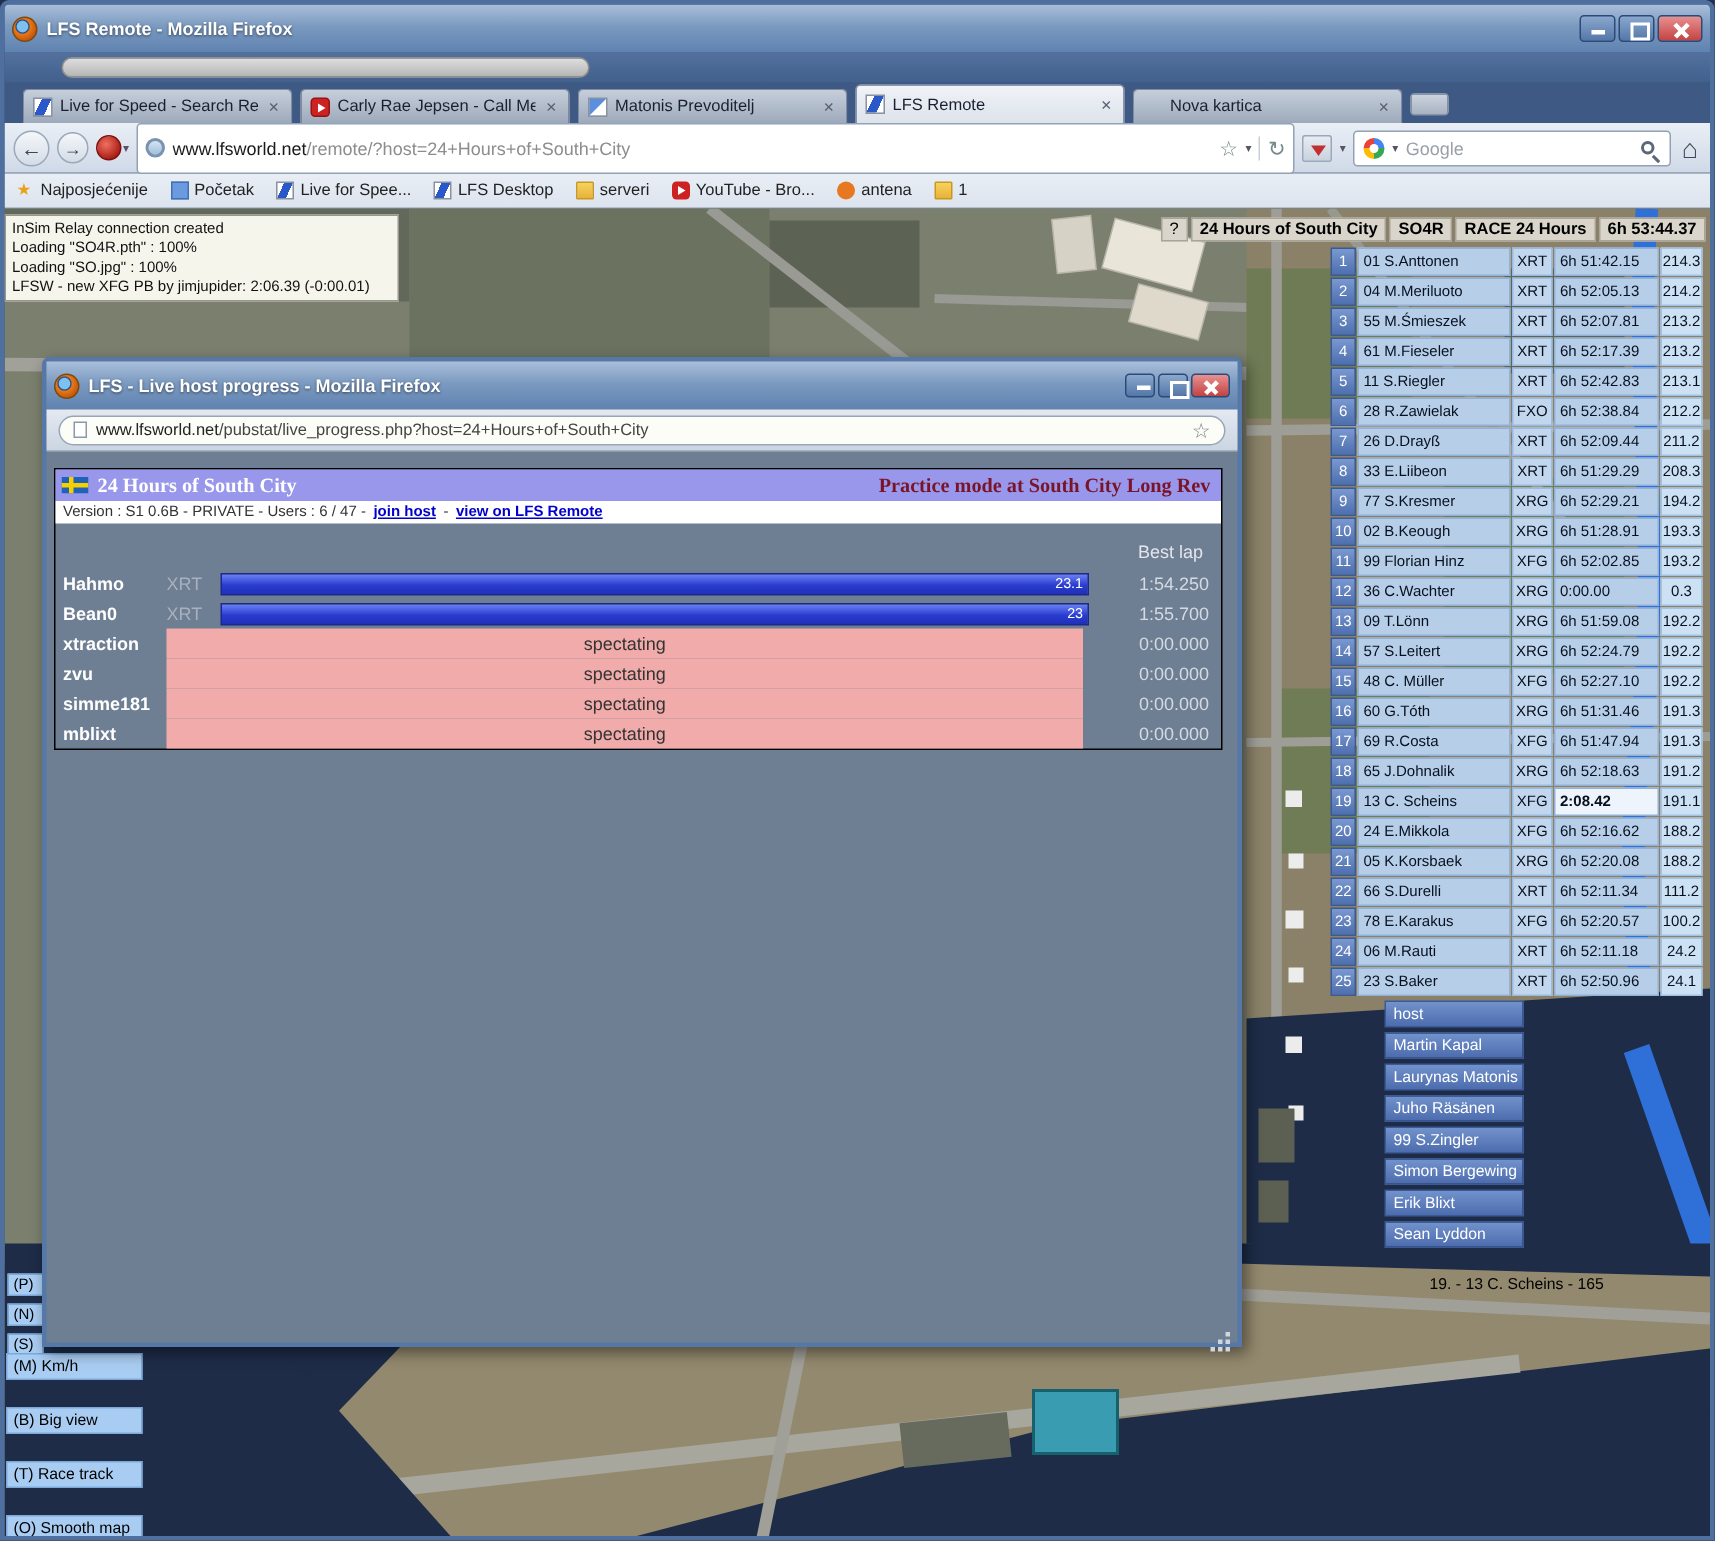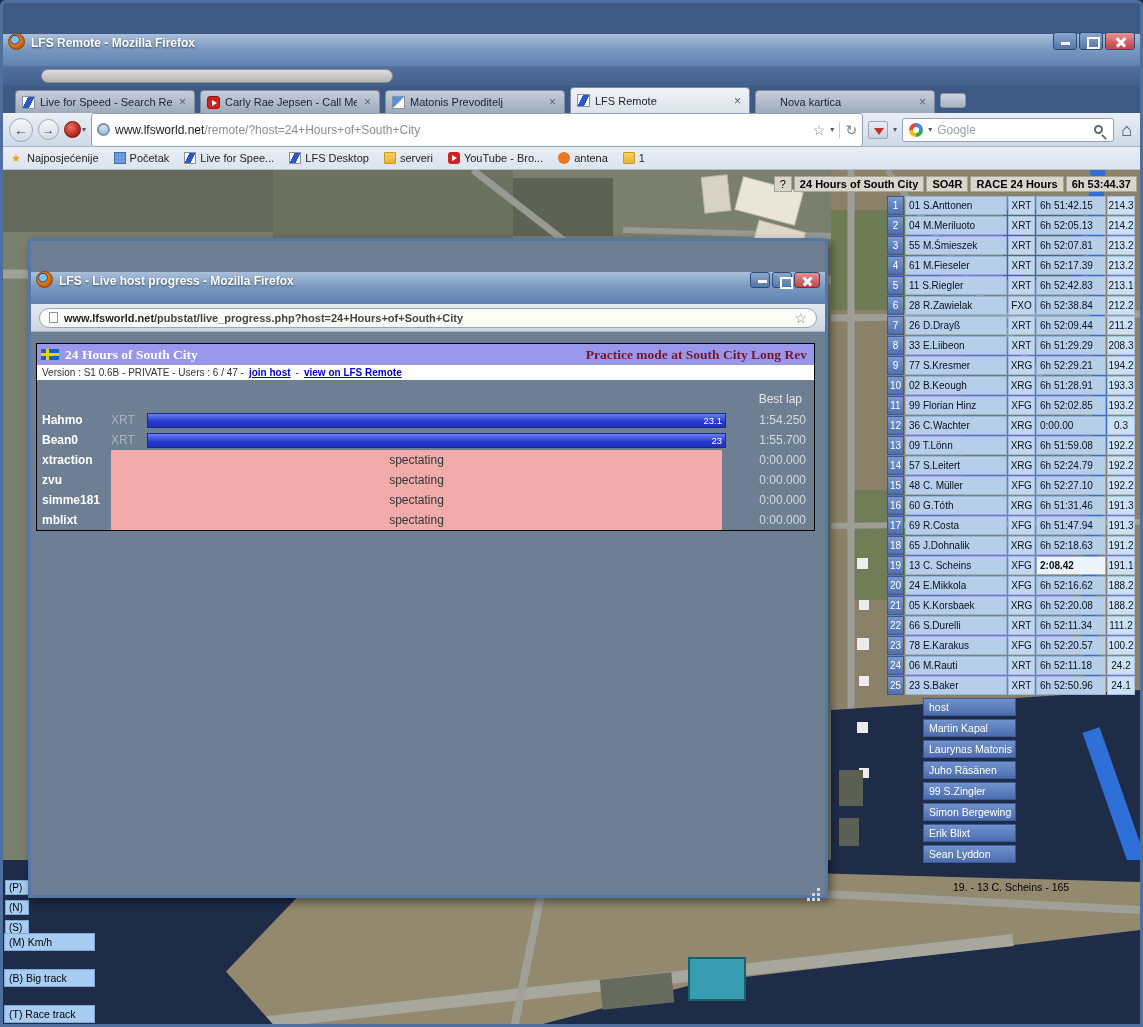--- a/index.html
+++ b/index.html
@@ -5,21 +5,21 @@
   * { margin:0; padding:0; box-sizing:border-box; }
   html,body { width:1143px; height:1027px; overflow:hidden; background:#20304c;
               font-family:"Liberation Sans",sans-serif; }
 
   
   .window { position:absolute; left:0; top:0; width:1143px; height:1027px;
             border:3px solid #4f6f9f; border-radius:6px 6px 0 0;
             background:#3f5a85; overflow:hidden; }
 
   .titlebar { height:27px; background:linear-gradient(#aabfda,#7b9ac0 45%,#5f82b0);
-              display:flex; align-items:flex-end; padding:16px 5px;margin-top:31px; }
+              display:flex; align-items:center; padding:16px 5px; }
   .fx-icon { width:17px; height:17px; border-radius:50%; margin-right:6px;
              border:1px solid #7a4a10; flex:0 0 auto;
              background:radial-gradient(circle at 40% 38%, #7ec0f0 0 27%, #1a4a8a 33%, #e87818 40%, #c85808 72%, #8a3a00 100%); }
   .title-text { flex:1; color:#fff; font-size:12px; font-weight:bold;
                 text-shadow:0 1px 2px rgba(0,0,0,.55); white-space:nowrap; overflow:hidden; }
   .win-btns { display:flex; gap:2px; }
   .wbtn { width:24px; height:18px; border:1px solid #2a4a78; border-radius:3px;
           position:relative; background:linear-gradient(#8aa7cd,#5577a8); }
   .wbtn.close { width:30px; background:linear-gradient(#e89090,#c34343); }
   .wbtn.min::after { content:""; position:absolute; left:7px; bottom:4px; width:9px; height:3px; background:#fff; }
@@ -151,21 +151,21 @@
   .popup .wbtn { width:20px; height:16px; }
   .popup .wbtn.close { width:26px; }
   .popup .wbtn.close::before, .popup .wbtn.close::after { left:7px; top:7px; width:11px; height:2.5px; }
 
   .pop-urlbar { height:28px; background:linear-gradient(#e4e9f1,#cbd5e2);
                 border-bottom:1px solid #a8b4c4; display:flex; align-items:center; padding:0 8px; }
   .pop-input { flex:1; height:20px; background:#fdfdf8; border:1px solid #98a6b8;
                border-radius:10px; display:flex; align-items:center; padding:0 9px; gap:6px;
                font-size:11px; min-width:0; }
   .doc-ic { width:9px; height:11px; background:#fff; border:1px solid #8a98aa; flex:0 0 auto; }
-  .pop-url { flex:1; white-space:nowrap; overflow:hidden; color:#444;font-weight:bold; }
+  .pop-url { flex:1; white-space:nowrap; overflow:hidden; color:#444; }
   .pop-url .url-host { color:#222; }
 
   .pop-content { flex:1; position:relative; padding:11px 0 0 5px; }
   .page-box { width:779px; border:1px solid #000; }
   .page-header { height:21px; background:#9897ec; display:flex; align-items:center; padding:0 4px; gap:6px; }
   .flag { flex:0 0 auto; display:block; }
   .ph-title { flex:1; color:#fff; font-family:"Liberation Serif",serif; font-weight:bold; font-size:13.5px; }
   .ph-mode { color:#7a1428; font-family:"Liberation Serif",serif; font-weight:bold; font-size:13.5px; padding-right:3px; }
   .page-meta { background:#fff; font-size:10px; color:#333; padding:2px 5px;
                display:flex; gap:5px; align-items:center; }
@@ -346,20 +346,27 @@
         <rect x="856" y="430" width="10" height="10"></rect>
         <rect x="854" y="468" width="12" height="12"></rect>
         <rect x="856" y="506" width="10" height="10"></rect>
         <rect x="854" y="552" width="11" height="11"></rect>
         <rect x="856" y="598" width="10" height="10"></rect>
       </g>
       <rect x="836" y="600" width="24" height="36" fill="#5c6053"></rect>
       <rect x="836" y="648" width="20" height="28" fill="#5c6053"></rect>
     </svg>
 
+    <div class="msgbox">
+
+    <div>InSim Relay connection created</div>
+        <div>Loading "SO4R.pth" : 100%</div>
+        <div>Loading "SO.jpg" : 100%</div>
+        <div>LFSW - new XFG PB by jimjupider: 2:06.39 (-0:00.01)</div>
+      </div>
 
     <div class="status-chips">
       <span class="chip help">?</span>
       <span class="chip">24 Hours of South City</span>
       <span class="chip">SO4R</span>
       <span class="chip">RACE 24 Hours</span>
       <span class="chip">6h 53:44.37</span>
     </div>
 
     <div class="leaderboard">
@@ -582,21 +589,21 @@
     <div class="side-btns">
 
     <div class="sbtn">(P)</div>
         <div class="sbtn">(N)</div>
         <div class="sbtn">(S)</div>
       </div>
 
     <div class="view-btns">
 
     <div class="vbtn">(M) Km/h</div>
-        <div class="vbtn">(B) Big track</div>
+        <div class="vbtn">(B) Big view</div>
         <div class="vbtn">(T) Race track</div>
         <div class="vbtn">(O) Smooth map</div>
         <div class="vbtn">(H) Msg. history</div>
         <div class="vbtn">( ) Full screen</div>
       </div>
 
     <div class="footer-note">19. - 13 C. Scheins - 165</div>
   </div>
 </div>
 

